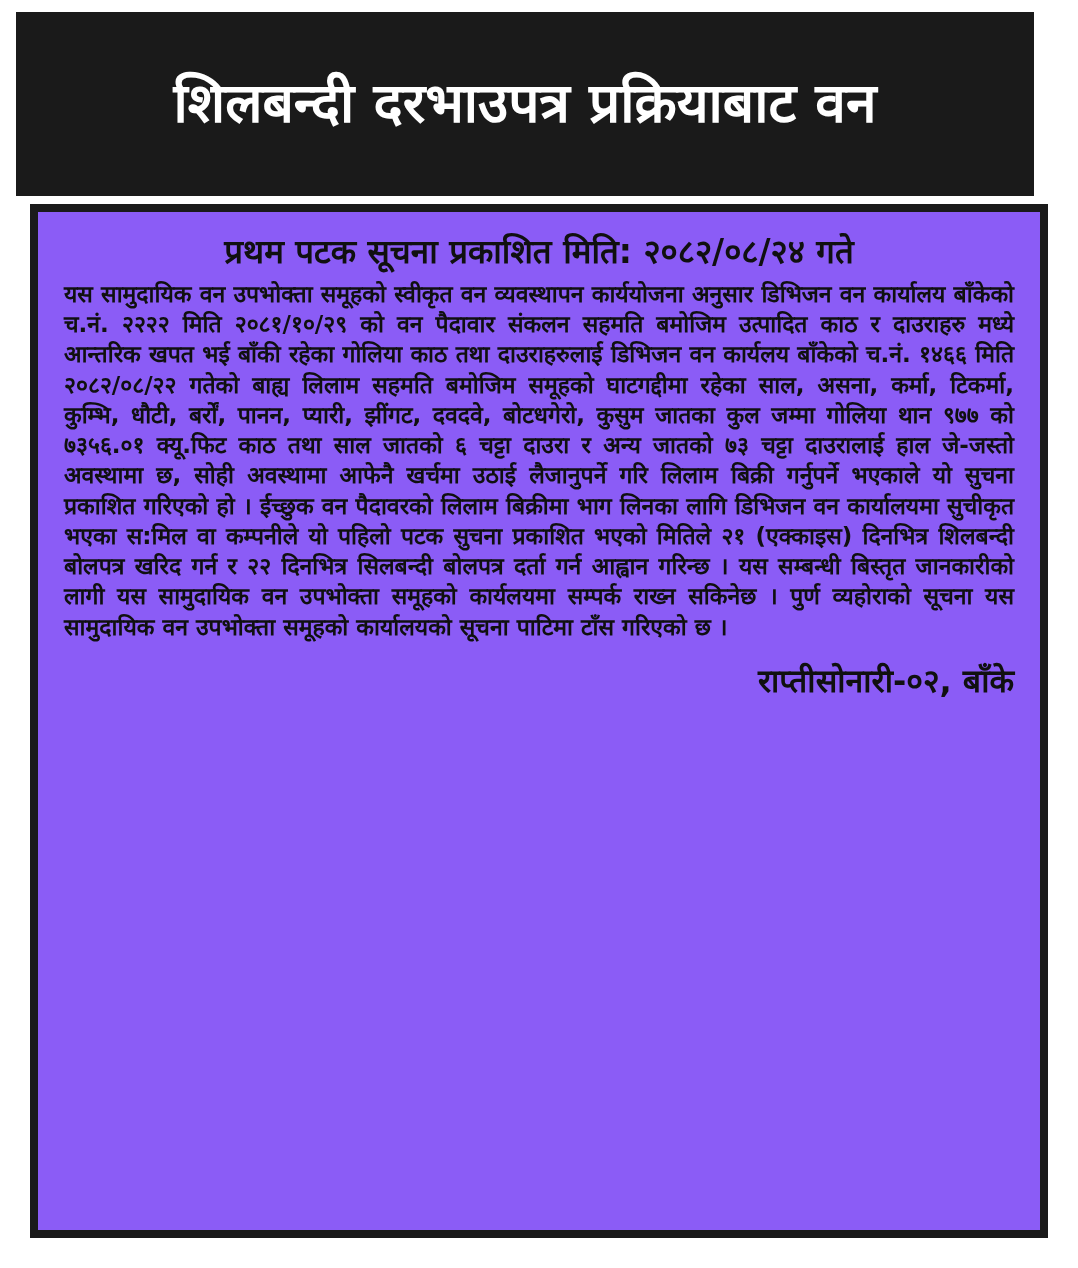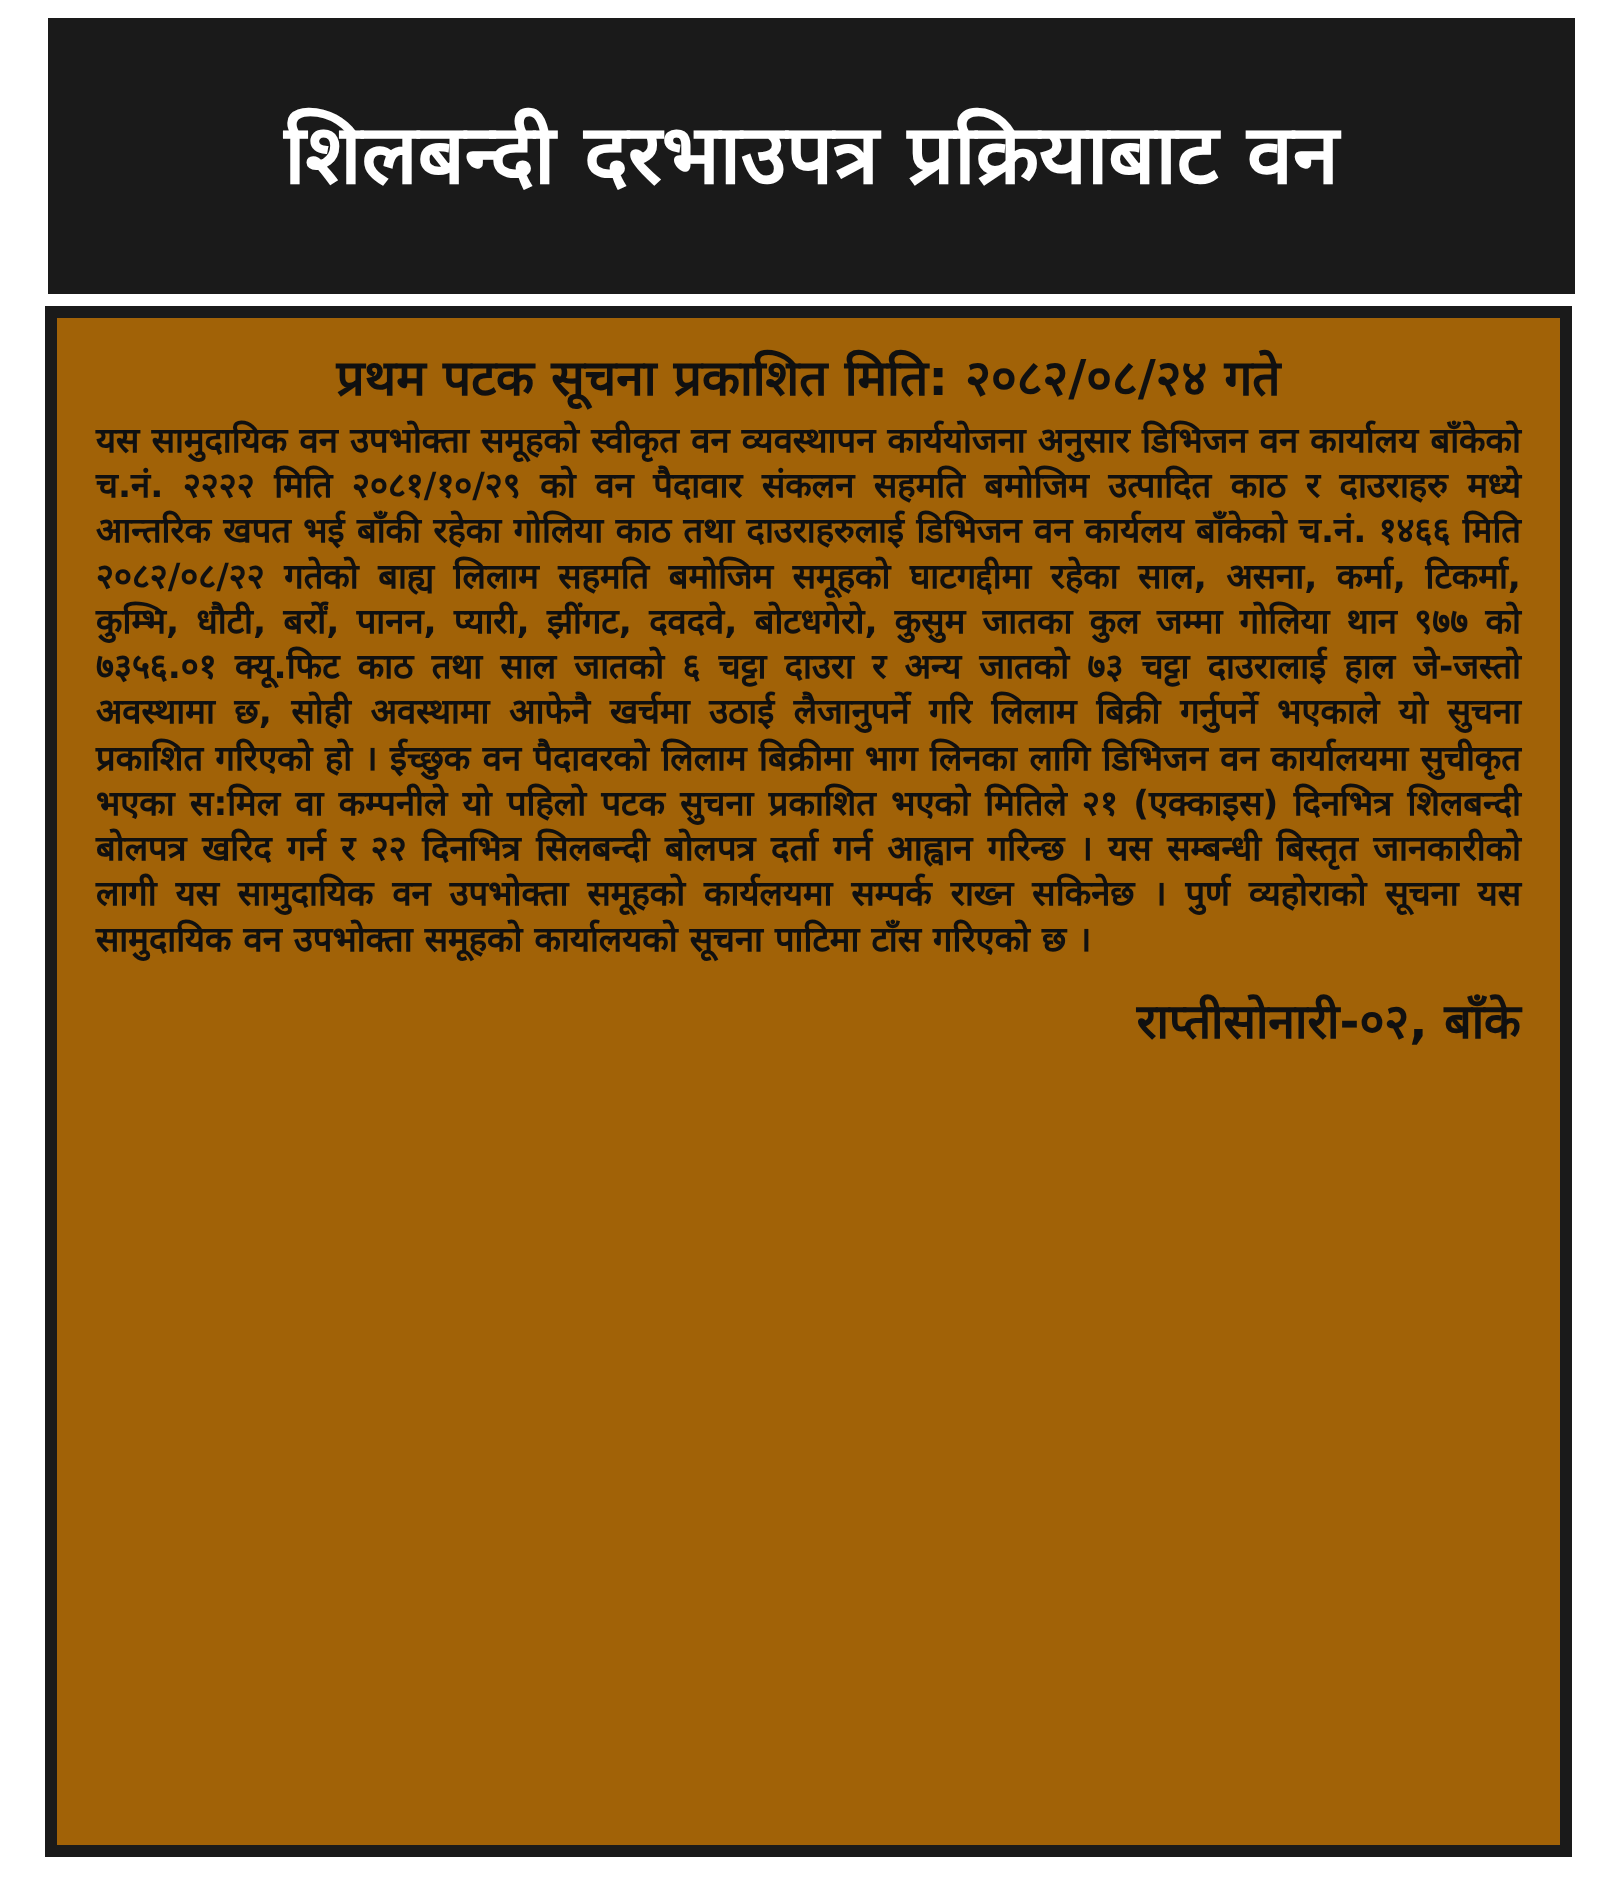--- a/index.html
+++ b/index.html
@@ -15,21 +15,21 @@
   }
   .page {
     position: relative;
     width: 1078px;
     height: 1268px;
     background: #ffffff;
     overflow: hidden;
   }
   .banner {
     position: absolute;
-    left: 32px;
+    left: 16px;
     top: 12px;
     width: 1018px;
     height: 184px;
     background: #1a1a1a;
     color: #ffffff;
     display: flex;
     flex-direction: column;
     justify-content: center;
     align-items: center;
     text-align: center;
@@ -40,21 +40,21 @@
     line-height: 1.38;
     letter-spacing: 0px;
     white-space: nowrap;
   }
   .content-box {
     position: absolute;
     left: 30px;
     top: 204px;
     width: 1018px;
     height: 1034px;
-    background: #a16207;
+    background: #8b5cf6;
     border: 8px solid #1a1a1a;
     padding: 12px 26px 0 26px;
   }
   .published-line {
     text-align: center;
     font-size: 33px;
     font-weight: bold;
     margin: 4px 0 6px 0;
   }
   .body-text {

